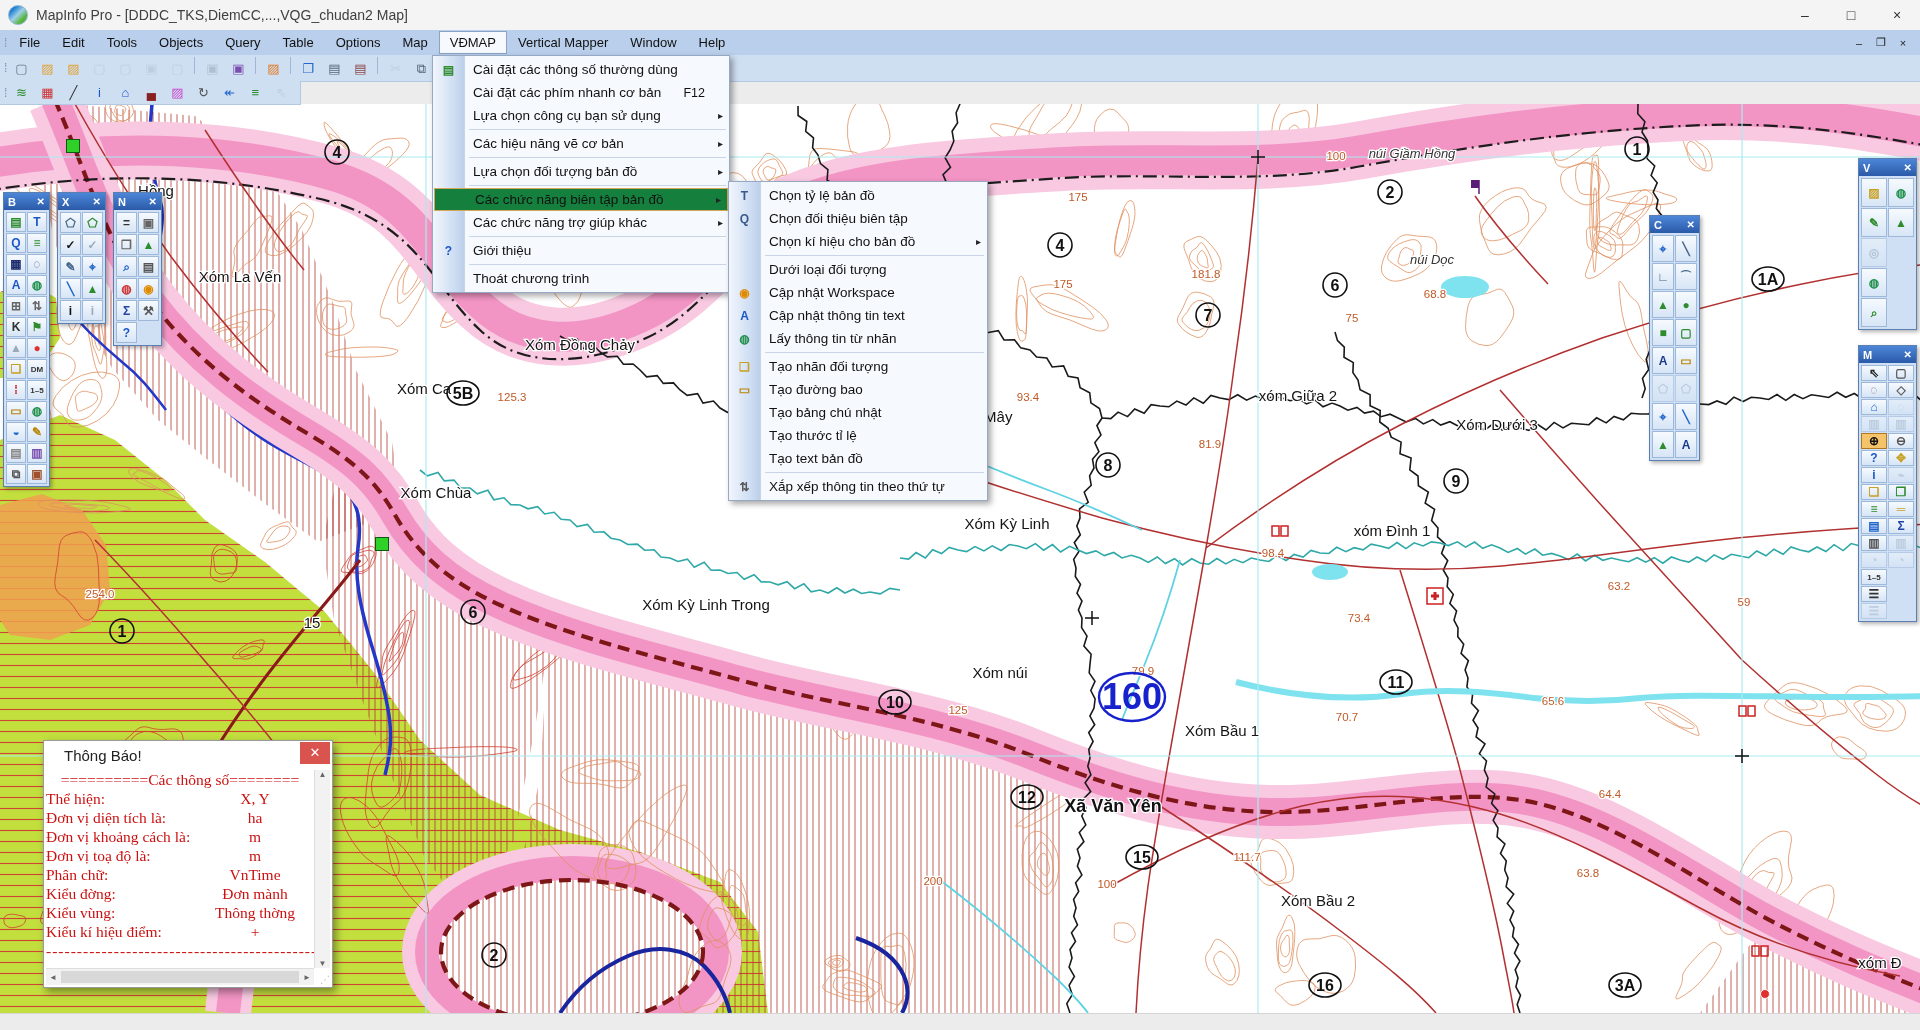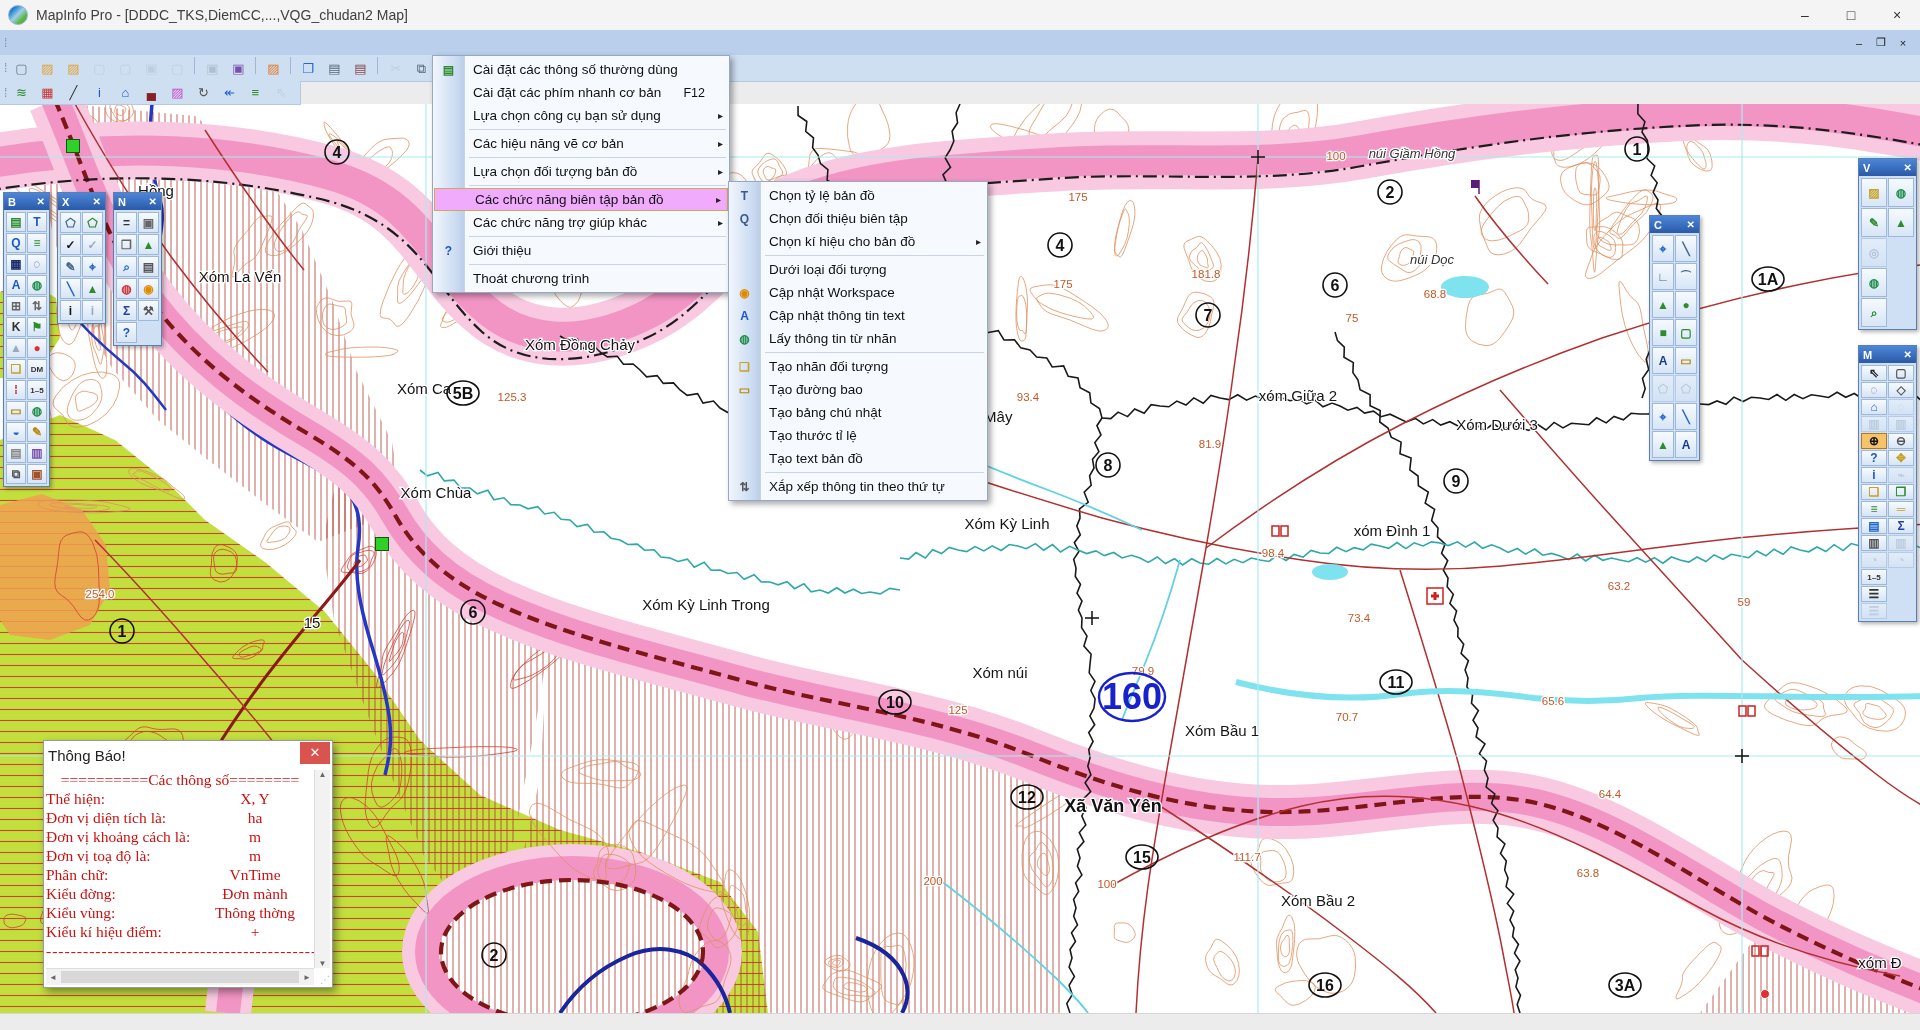--- a/index.html
+++ b/index.html
@@ -36,38 +36,38 @@
   .menu{position:absolute;background:#f6f9fd;border:1px solid #97a8c4;z-index:30;
     box-shadow:3px 3px 6px rgba(0,0,0,.35);font-size:13.5px;color:#111;padding:2px 0}
   .menu .gutter{position:absolute;left:0;top:0;bottom:0;width:31px;
     background:linear-gradient(90deg,#f2f6fc,#cdddf3 70%,#bccfe9);border-right:1px solid #c6d4e8}
   #vdmap-menu{left:432px;top:55px;width:296px}
   #sub-menu{left:728px;top:181px;width:258px}
   .mi{height:23px;display:flex;align-items:center;position:relative;padding:0 8px 0 40px}
   .mi .gic{position:absolute;left:0;width:31px;text-align:center;font-weight:bold;font-size:12px}
   .mi .sc{margin-left:auto;padding-right:16px;font-size:12.5px}
   .mi .arr{position:absolute;right:6px;font-size:10px;color:#222}
-  .mi.hl{background:#f0abfc;border:1px solid #d5a558;height:21px;margin:0 1px}
+  .mi.hl{background:#15803d;border:1px solid #d5a558;height:21px;margin:0 1px}
   .msep{height:1px;background:#c9d5e6;margin:2px 3px 2px 36px}
   
   .pal{position:absolute;background:#cfe0f4;border:1px solid #5a7fb0;z-index:10;
     box-shadow:2px 2px 4px rgba(0,0,0,.3)}
   .pal-t{height:17px;background:linear-gradient(#4d86d8,#2a5aa8);color:#fff;
     font-size:11px;font-weight:bold;display:flex;align-items:center;padding:0 4px}
   .pal-t .px{margin-left:auto;font-size:10px}
   .pal-g{display:grid;gap:1px;padding:2px}
   .pal-c{background:linear-gradient(#f6fafe,#d7e5f6);border:1px solid #9db8d9;
     display:flex;align-items:center;justify-content:center;font-size:12px;font-weight:bold}
   .pal-c.dis{opacity:.5}
   .pal-c.hl{background:#f5c46a;border:1px solid #b07820}
   .pal-c.empty{background:transparent;border:1px solid transparent}
   
   .dlg{position:absolute;left:43px;top:740px;width:288px;height:246px;background:#fff;
     border:1px solid #9a9a9a;z-index:20;box-shadow:3px 4px 8px rgba(0,0,0,.4)}
-  .dlg-t{height:29px;display:flex;align-items:center;padding-left:4px;font-size:15px;color:#222}
+  .dlg-t{height:29px;display:flex;align-items:center;padding-left:20px;font-size:15px;color:#222}
   .dlg-x{margin-left:auto;width:30px;height:22px;background:#d9534f;color:#fff;display:flex;
     align-items:center;justify-content:center;font-size:13px;margin-right:2px;margin-top:-6px}
   .dlg-body{position:absolute;left:2px;top:29px;right:18px;bottom:19px;overflow:hidden;
     font-family:"Liberation Serif",serif;color:#cc1111;font-size:15.5px;line-height:19px}
   .dlg-head{text-align:center;white-space:nowrap}
   .drow{display:flex;white-space:nowrap}
   .dval{width:118px;text-align:center;flex-shrink:0;margin-left:auto}
   .dlg-foot{white-space:nowrap;overflow:hidden;letter-spacing:1px}
   .vscroll{position:absolute;right:2px;top:29px;bottom:19px;width:15px;background:#f2f2f2;
     display:flex;flex-direction:column;justify-content:space-between;align-items:center;
@@ -526,20 +526,34 @@
   <div class="title-text">MapInfo Pro - [DDDC_TKS,DiemCC,...,VQG_chudan2 Map]</div>
   <div class="win-controls">
       <div class="win-btn">–</div>
       <div class="win-btn">□</div>
       <div class="win-btn">×</div>
     </div>
 </div>
 
 <div class="menubar">
   <span class="grip">⁞</span>
+  <div style="display:flex">
+      <div class="mb-item">File</div>
+      <div class="mb-item">Edit</div>
+      <div class="mb-item">Tools</div>
+      <div class="mb-item">Objects</div>
+      <div class="mb-item">Query</div>
+      <div class="mb-item">Table</div>
+      <div class="mb-item">Options</div>
+      <div class="mb-item">Map</div>
+      <div class="mb-item active">VĐMAP</div>
+      <div class="mb-item">Vertical Mapper</div>
+      <div class="mb-item">Window</div>
+      <div class="mb-item">Help</div>
+    </div>
   <div class="mdi-controls">
       <div class="mdi-btn">–</div>
       <div class="mdi-btn">❐</div>
       <div class="mdi-btn">×</div>
     </div>
 </div>
 
 <div class="toolbar tb1">
   <span class="grip">⁞</span>
   <div style="display:flex">

